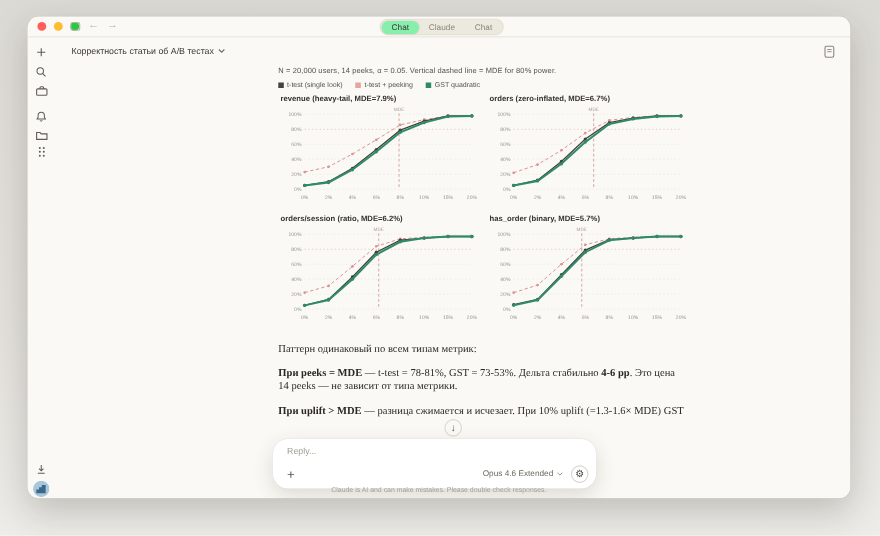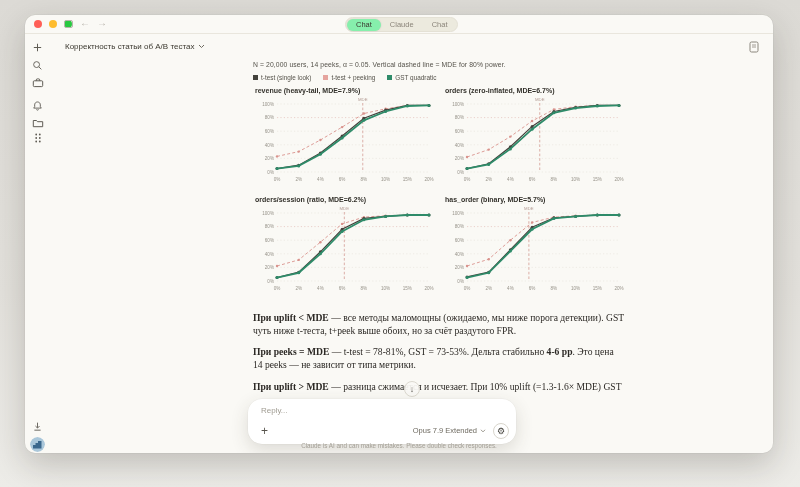--- a/index.html
+++ b/index.html
@@ -47,21 +47,21 @@
   .tick { font:4.6px "Liberation Sans",sans-serif; fill:#97938a; }
   .mde { font:4.3px "Liberation Sans",sans-serif; fill:#b39b93; }
   .paragraphs { margin-top:12px; font-family:"Liberation Serif",serif; font-size:9.6px;
     line-height:1.32; color:#2c2925; width:372px; }
   .paragraphs p { margin-bottom:9px; }
   
   .scroll-down { position:absolute; left:379px; top:366px; width:16px; height:16px;
     border-radius:50%; background:rgba(250,249,245,.92); border:.5px solid #dcd9d0;
     color:#57544c; font-size:9px; display:flex; align-items:center; justify-content:center; }
   
-  .composer { position:absolute; left:223px; top:384px; width:268px; height:45px;
+  .composer { position:absolute; left:223px; top:384px; width:294px; height:45px;
     background:#ffffff; border-radius:14px;
     box-shadow:0 6px 18px rgba(60,55,45,.16), 0 0 0 .5px rgba(60,55,45,.05); }
   .composer-input { position:absolute; left:13px; top:7px; font-size:8px; color:#a09c92; }
   .composer-bottom { position:absolute; left:13px; right:7px; bottom:5px; height:17px;
     display:flex; align-items:center; justify-content:space-between; }
   .plus-btn { font-size:12px; color:#57544c; font-weight:300; line-height:12px; }
   .composer-right { display:flex; align-items:center; gap:7px; }
   .model-label { font-size:7.5px; color:#6e6a60; display:flex; align-items:center; gap:3px; }
   .gear-btn { width:16px; height:16px; border-radius:50%; border:1px solid #d8d5cc;
     background:#fff; display:flex; align-items:center; justify-content:center;
@@ -388,37 +388,37 @@
             <circle cx="67.4" cy="48.1" r="1.5" fill="#2e8b69"></circle>
             <circle cx="89.1" cy="26.3" r="1.5" fill="#2e8b69"></circle>
             <circle cx="110.9" cy="15.4" r="1.5" fill="#2e8b69"></circle>
             <circle cx="132.6" cy="13.4" r="1.5" fill="#2e8b69"></circle>
             <circle cx="154.3" cy="12.0" r="1.5" fill="#2e8b69"></circle>
             <circle cx="176.0" cy="12.0" r="1.5" fill="#2e8b69"></circle>
           </svg>
         </div>
       </div>
     <div class="paragraphs" id="paragraphs">
-        <p><b>При uplift &lt; MDE</b><span> — все методы маломощны (ожидаемо, мы ниже порога детекции). GST чуть ниже t-теста, t+peek выше обоих, но за счёт раздутого FPR.</span></p>
+        <p><span>Паттерн одинаковый по всем типам метрик:</span></p>
         <p><b>При peeks = MDE</b><span> — t-test = 78-81%, GST = 73-53%. Дельта стабильно </span><b>4-6 pp</b><span>. Это цена 14 peeks — не зависит от типа метрики.</span></p>
         <p><b>При uplift &gt; MDE</b><span> — разница сжимается и исчезает. При 10% uplift (=1.3-1.6× MDE) GST</span></p>
       </div>
   </div>
 
   <div class="scroll-down">
     <span>↓</span>
   </div>
 
   <div class="composer">
     <div class="composer-input">Reply...</div>
     <div class="composer-bottom">
       <div class="plus-btn">+</div>
       <div class="composer-right">
         <div class="model-label">
-          <span>Opus 7.9 Extended</span>
+          <span>Opus 4.6 Extended</span>
           <svg width="6" height="4" viewBox="0 0 6 4">
               <polyline points="0.8,0.8 3,2.8 5.2,0.8" fill="none" stroke="#9a968c" stroke-width="0.9"></polyline>
             </svg>
         </div>
         <div class="gear-btn">
           <span>⚙</span>
         </div>
       </div>
     </div>
   </div>

